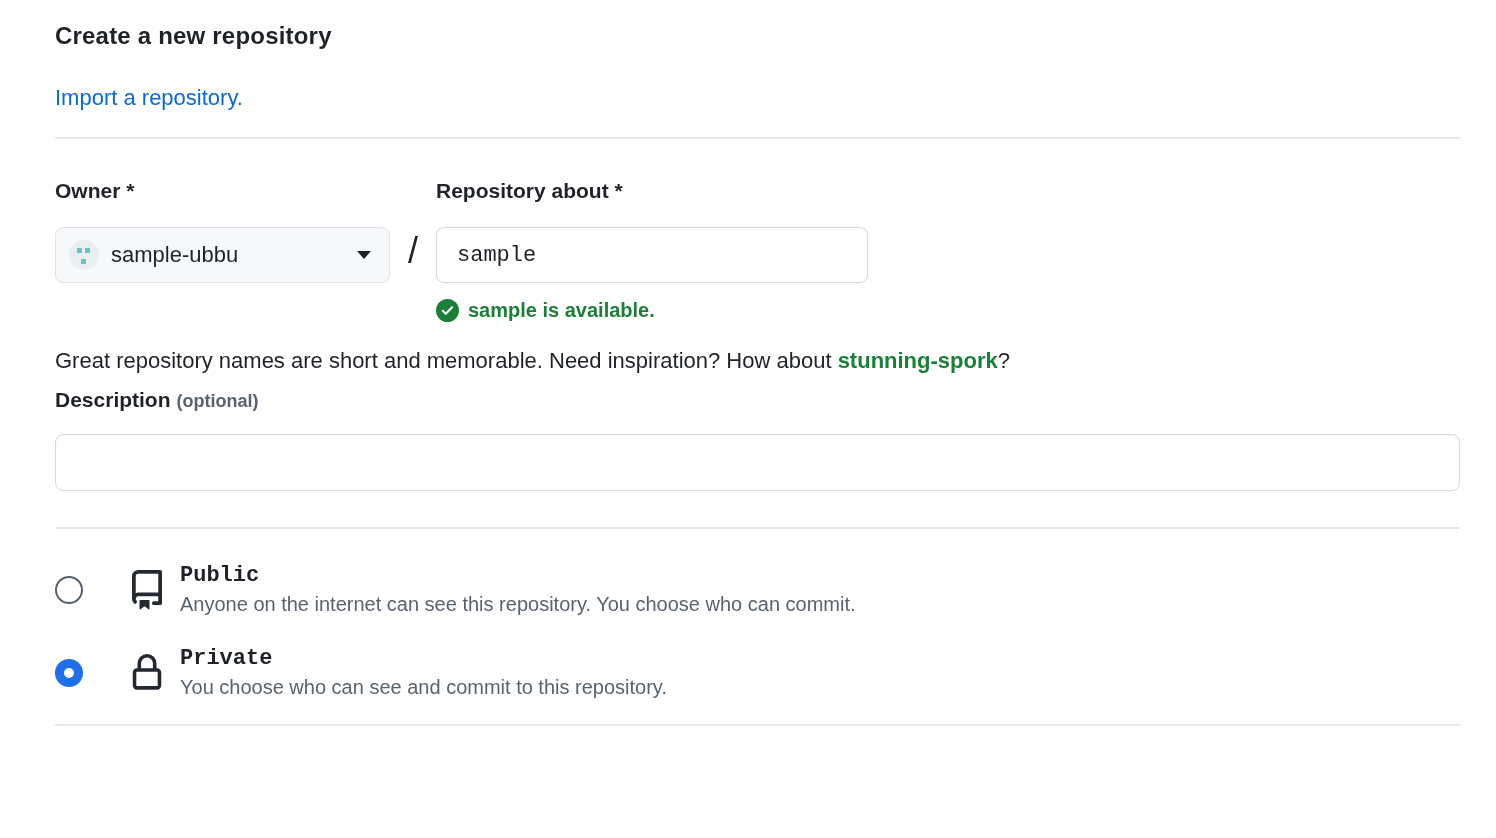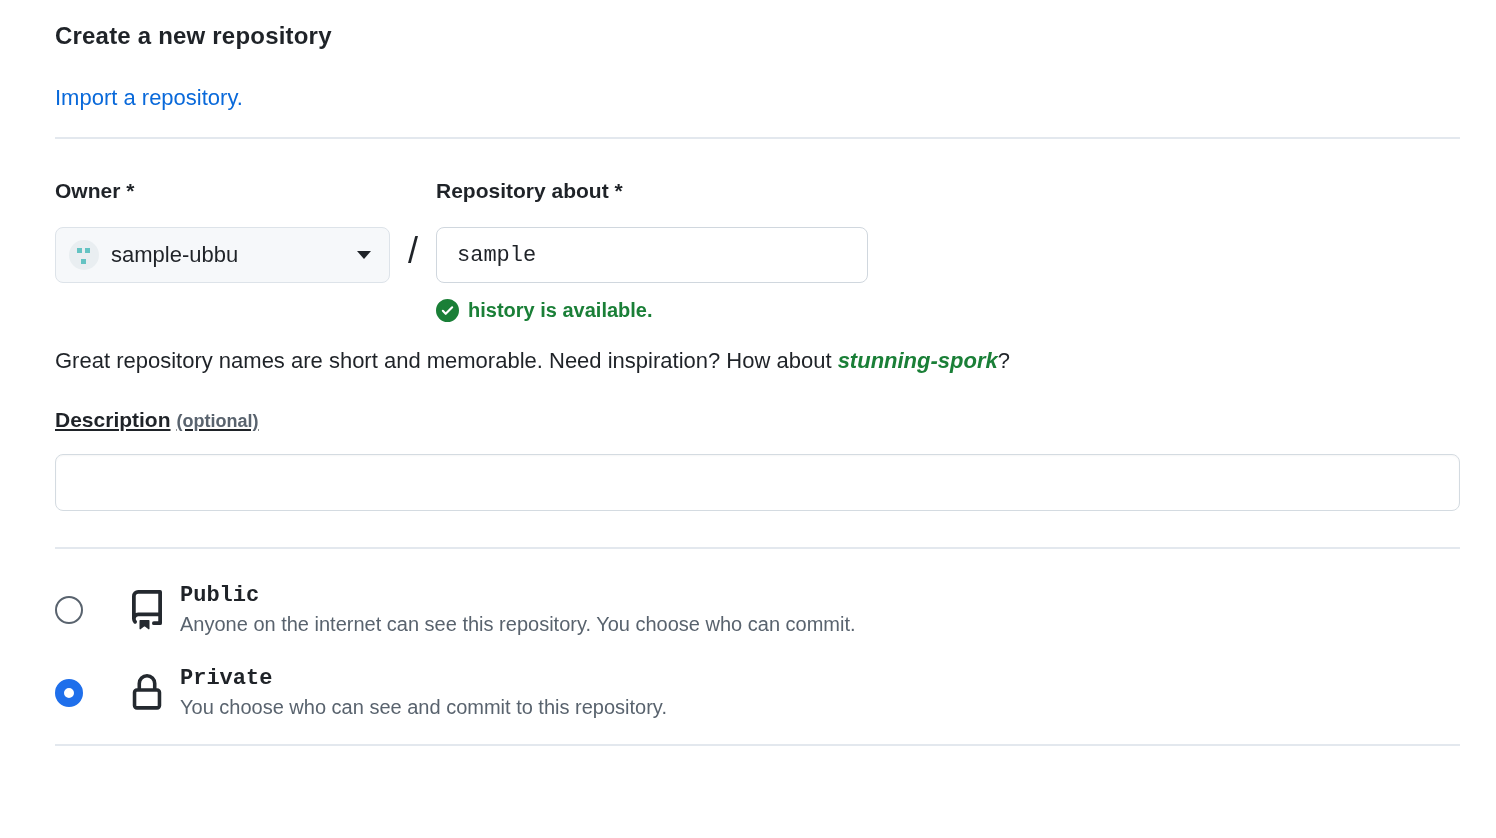--- a/index.html
+++ b/index.html
@@ -102,24 +102,23 @@
   .hint {
     margin-top: 26px;
     font-size: 22px;
     color: #1f2328;
   }
   .hint-suggestion {
     color: #1a7f37;
     font-weight: 700;
     text-decoration: none;
     cursor: pointer;
-    font-style: italic;
-  }
-
-  .description-label-row { margin-top: 34px; font-size: 21px; text-decoration: underline; }
+  }
+
+  .description-label-row { margin-top: 14px; font-size: 21px; }
   .description-label { font-weight: 700; color: #1f2328; }
   .optional-note { font-size: 18px; font-weight: 600; color: #59636e; margin-left: 6px; }
   .description-input {
     display: block;
     margin-top: 22px;
     width: 100%;
     height: 57px;
     border: 1px solid #d4dbe1;
     border-radius: 8px;
     padding: 0 20px;
@@ -188,21 +187,21 @@
 
     <div class="slash-sep">/</div>
 
     <div>
       <span class="field-label">Repository about *</span>
       <input class="repo-input" type="text" value="sample" style="">
       <div class="availability">
         <svg width="23" height="23" viewBox="0 0 16 16" aria-hidden="true">
           <path fill="#1a7f37" d="M8 16A8 8 0 1 1 8 0a8 8 0 0 1 0 16Zm3.78-9.72a.751.751 0 0 0-.018-1.042.751.751 0 0 0-1.042-.018L6.75 9.19 5.28 7.72a.751.751 0 0 0-1.042.018.751.751 0 0 0-.018 1.042l2 2a.75.75 0 0 0 1.06 0Z"></path>
         </svg>
-        <span>history is available.</span>
+        <span>sample is available.</span>
       </div>
     </div>
 
   </div>
 
   <div class="hint"><span>Great repository names are short and memorable. Need inspiration? How about </span><a class="hint-suggestion" href="#">stunning-spork</a><span>?</span></div>
 
   <div class="description-label-row">
     <span class="description-label">Description</span><span class="optional-note">(optional)</span>
   </div>

